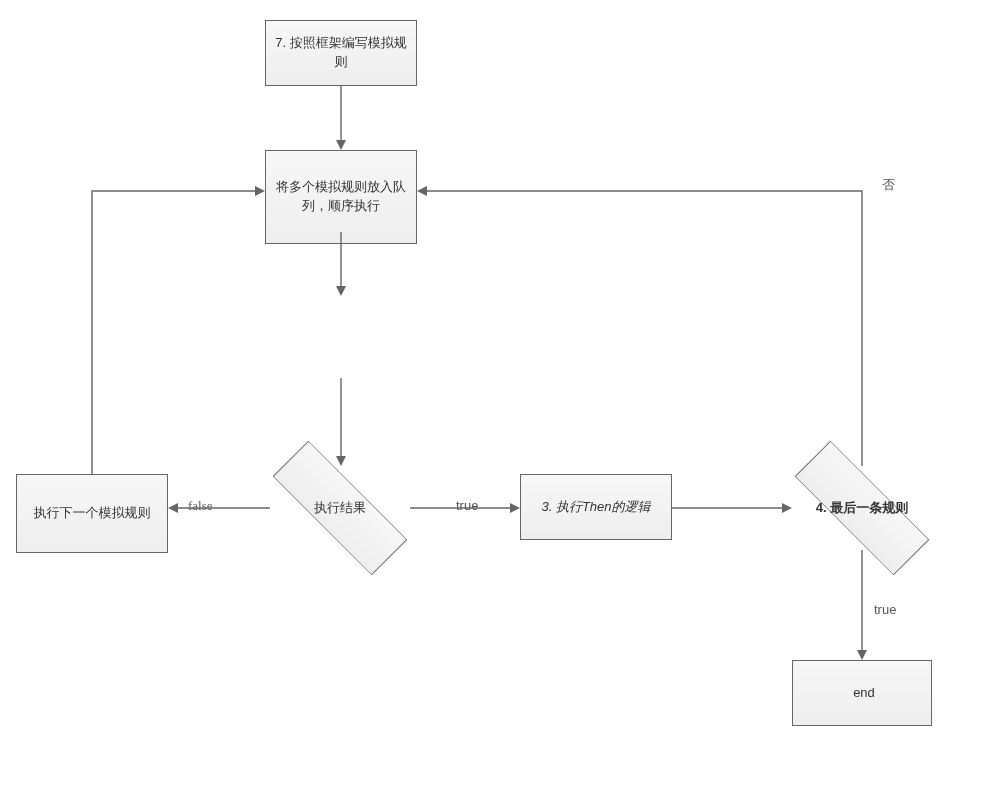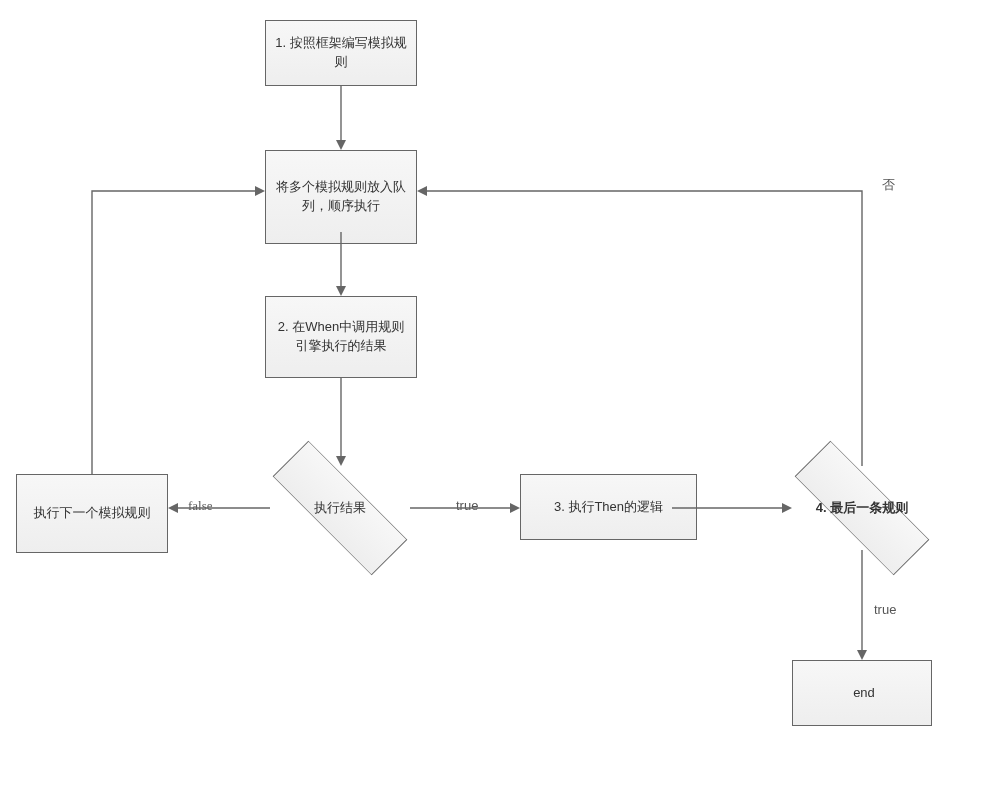--- a/index.html
+++ b/index.html
@@ -72,40 +72,37 @@
     fill: #666;
     stroke: none;
   }
 </style>
 </head>
 <body>
 
 <div class="canvas">
 
   <div class="box" style="left:265px; top:20px; width:152px; height:66px;">
-    <span>1. 按照框架编写模拟规则</span>
+    <span>7. 按照框架编写模拟规则</span>
   </div>
 
   <div class="box" style="left:265px; top:150px; width:152px; height:94px;">
     <span>将多个模拟规则放入队列，顺序执行</span>
   </div>
 
-  <div class="box" style="left:265px; top:296px; width:152px; height:82px;">
-    <span>2. 在When中调用规则引擎执行的结果</span>
-  </div>
 
   <div class="diamond" style="left:270px; top:466px;">
     <span class="dtext">执行结果</span>
   </div>
 
   <div class="box" style="left:16px; top:474px; width:152px; height:79px;text-align:right;">
     <span>执行下一个模拟规则</span>
   </div>
 
-  <div class="box" style="left:520px; top:474px; width:177px; height:66px;">
+  <div class="box" style="left:520px; top:474px; width:152px; height:66px;font-style:italic;">
     <span>3. 执行Then的逻辑</span>
   </div>
 
   <div class="diamond" style="left:792px; top:466px;font-weight:bold;">
     <span class="dtext">4. 最后一条规则</span>
   </div>
 
   <div class="box" style="left:792px; top:660px; width:140px; height:66px;padding-left:12px;">
     <span>end</span>
   </div>

